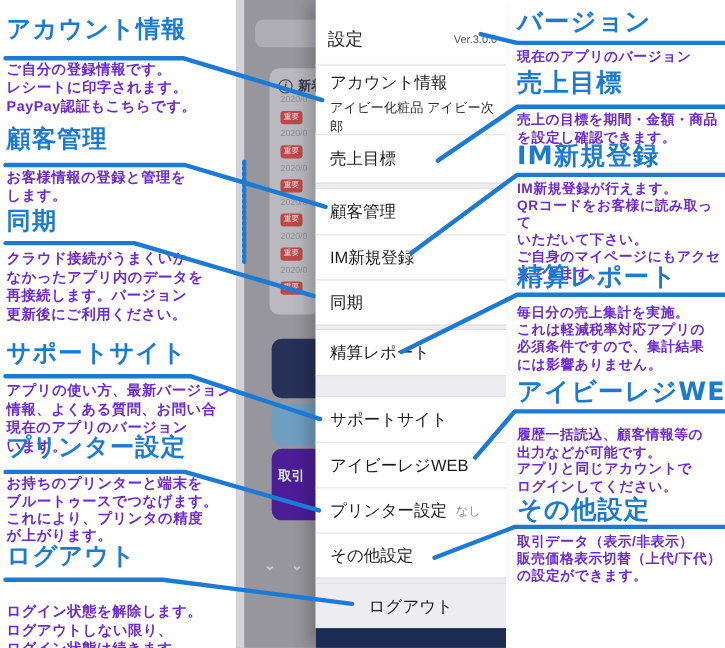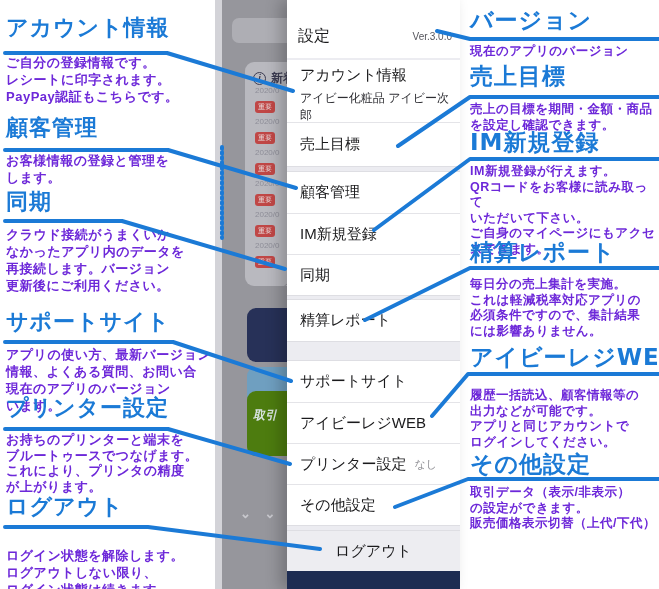--- a/index.html
+++ b/index.html
@@ -94,21 +94,21 @@
     font-size:7px; line-height:10px; padding:1px 3px; border-radius:3px;
     white-space:nowrap;
   }
   .bgbtn {
     position:absolute; left:37px; top:221px; width:40px; height:17px;
     border:1px solid #97979f; border-radius:8px;
   }
   .tile { position:absolute; left:25px; width:70px; border-radius:9px 0 0 9px; }
   .tile-navy { top:308px; height:54px; background:#273158; }
   .tile-blue { top:367px; height:38px; background:#6f9fc0; }
-  .tile-teal { top:391px; height:65px; background:#4d7c0f;font-style:italic; }
+  .tile-teal { top:408px; height:65px; background:#4c1d95; }
   .circle-ico {
     position:absolute; left:46px; top:8px; width:16px; height:16px;
     border:2px solid #cfdeda; border-radius:50%;
   }
   .tile-label {
     position:absolute; left:6px; top:16px;
     color:#d9e4e1; font-size:12px; font-weight:700; white-space:nowrap;
   }
   .chevrons {
     position:absolute; left:18px; top:506px;
@@ -354,22 +354,22 @@
     <div>履歴一括読込、顧客情報等の</div>
     <div>出力などが可能です。</div>
     <div>アプリと同じアカウントで</div>
     <div>ログインしてください。</div>
   </div>
 </div>
 <div class="ann ann-r ra5">
   <div class="ann-title">その他設定</div>
   <div class="ann-desc">
     <div>取引データ（表示/非表示）</div>
+    <div>販売価格表示切替（上代/下代）</div>
     <div>の設定ができます。</div>
-    <div>販売価格表示切替（上代/下代）</div>
   </div>
 </div>
 
 <svg class="overlay" viewBox="0 0 659 589">
 
   <polyline points="5,53 167,53 293,91"></polyline>
   <polyline points="5,150 168,150 296,188"></polyline>
   <polyline points="5,221 122,221 285,269"></polyline>
   <polyline points="5,342 173,342 291,381"></polyline>
   <polyline points="5,429 168,429 290,464"></polyline>

